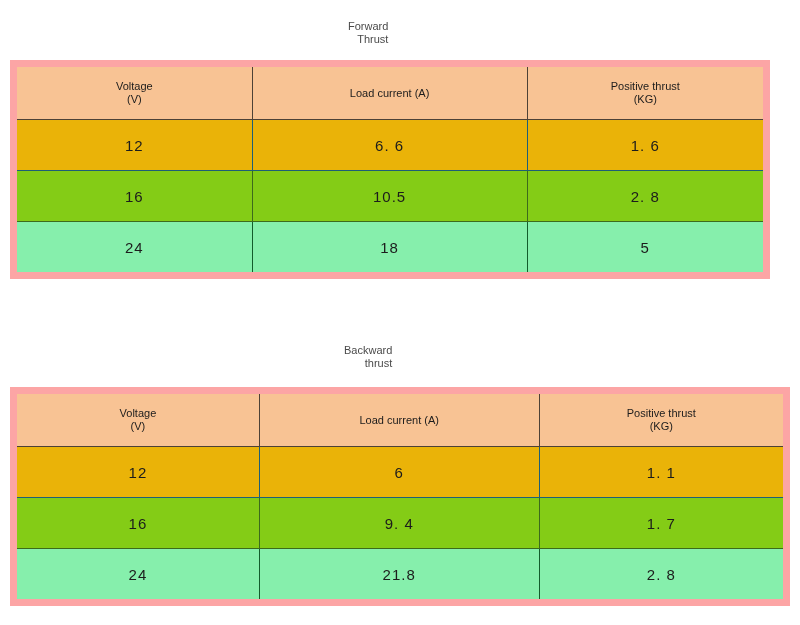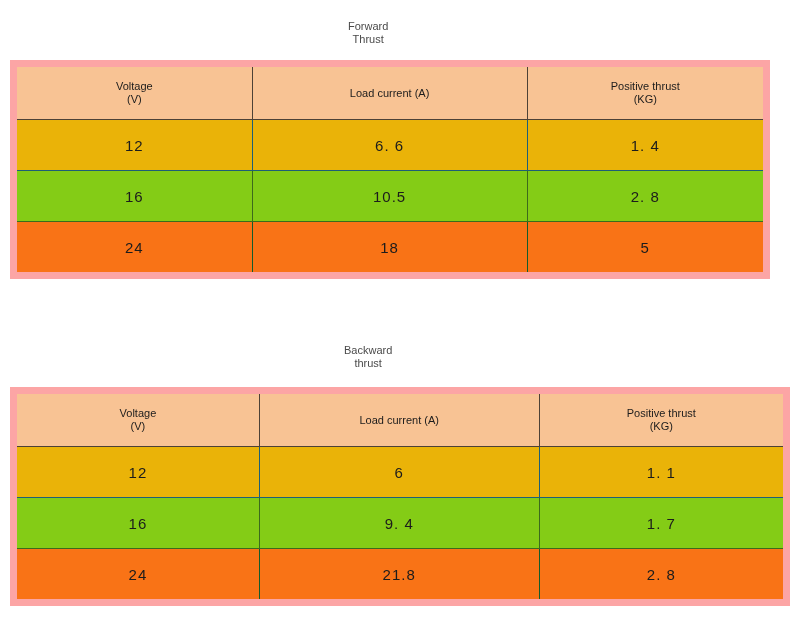--- a/index.html
+++ b/index.html
@@ -15,21 +15,21 @@
     overflow: hidden;
     position: relative;
   }
 
   .caption {
     position: absolute;
     font-size: 11px;
     line-height: 13px;
     color: #4a4a4a;
     white-space: pre-line;
-    text-align: center;
+    text-align: right;
   }
   #caption-forward { left: 348px; top: 20px; }
   #caption-backward { left: 344px; top: 344px; }
 
   .data-table {
     position: absolute;
     border-collapse: collapse;
     table-layout: fixed;
     border: 7px solid #fca5a5;
   }
@@ -63,21 +63,21 @@
   }
 
   .data-table tbody td {
     height: 50px;
     font-size: 15px;
     letter-spacing: 1px;
   }
 
   tr.row-blue td { background: #eab308; border-color: #1d5f78; }
   tr.row-lightgreen td { background: #84cc16; border-color: #3c6b1c; }
-  tr.row-green td { background: #f97316; border-color: #135c2c; }
+  tr.row-green td { background: #86efac; border-color: #135c2c; }
 
   .col-1 { width: 31.7%; }
   .col-2 { width: 36.5%; }
   .col-3 { width: 31.8%; }
 
   #table-backward .col-1 { width: 31.8%; }
   #table-backward .col-2 { width: 36.2%; }
   #table-backward .col-3 { width: 32.0%; }
 </style>
 </head>
@@ -98,21 +98,21 @@
 (V)</th>
       <th>Load current (A)</th>
       <th>Positive thrust
 (KG)</th>
     </tr>
   </thead>
   <tbody>
     <tr class="row-blue">
       <td>12</td>
       <td>6. 6</td>
-      <td>1. 4</td>
+      <td>1. 6</td>
     </tr>
     <tr class="row-lightgreen">
       <td>16</td>
       <td>10.5</td>
       <td>2. 8</td>
     </tr>
     <tr class="row-green">
       <td>24</td>
       <td>18</td>
       <td>5</td>

